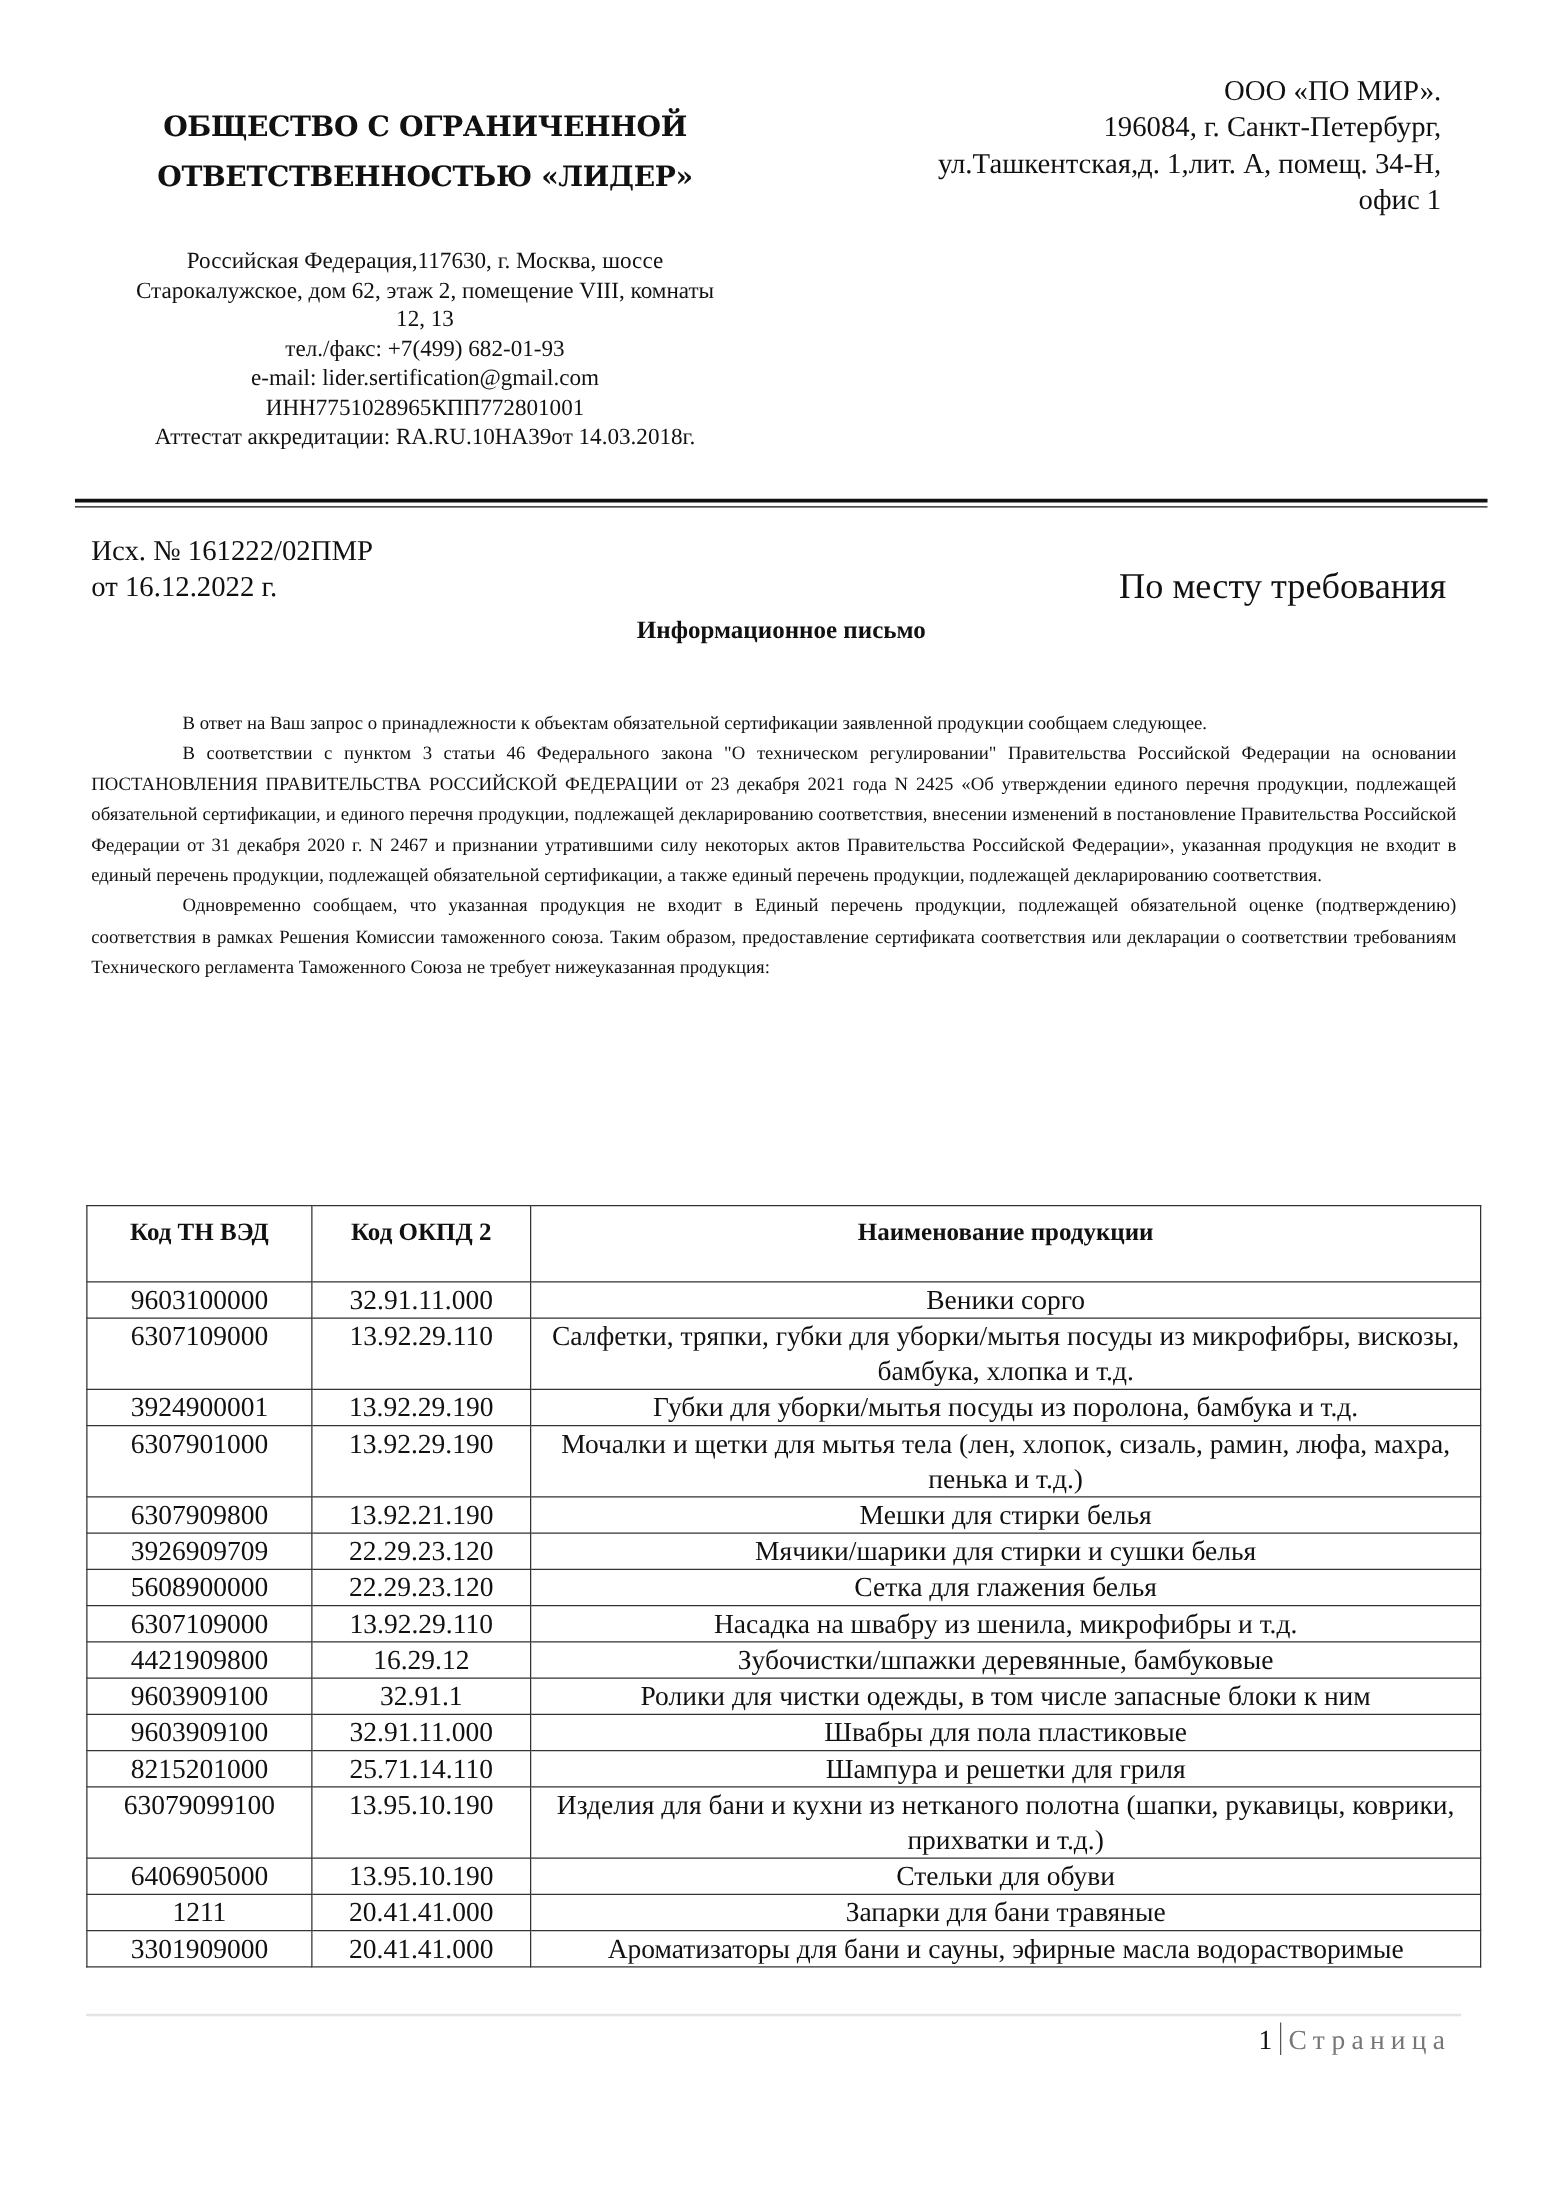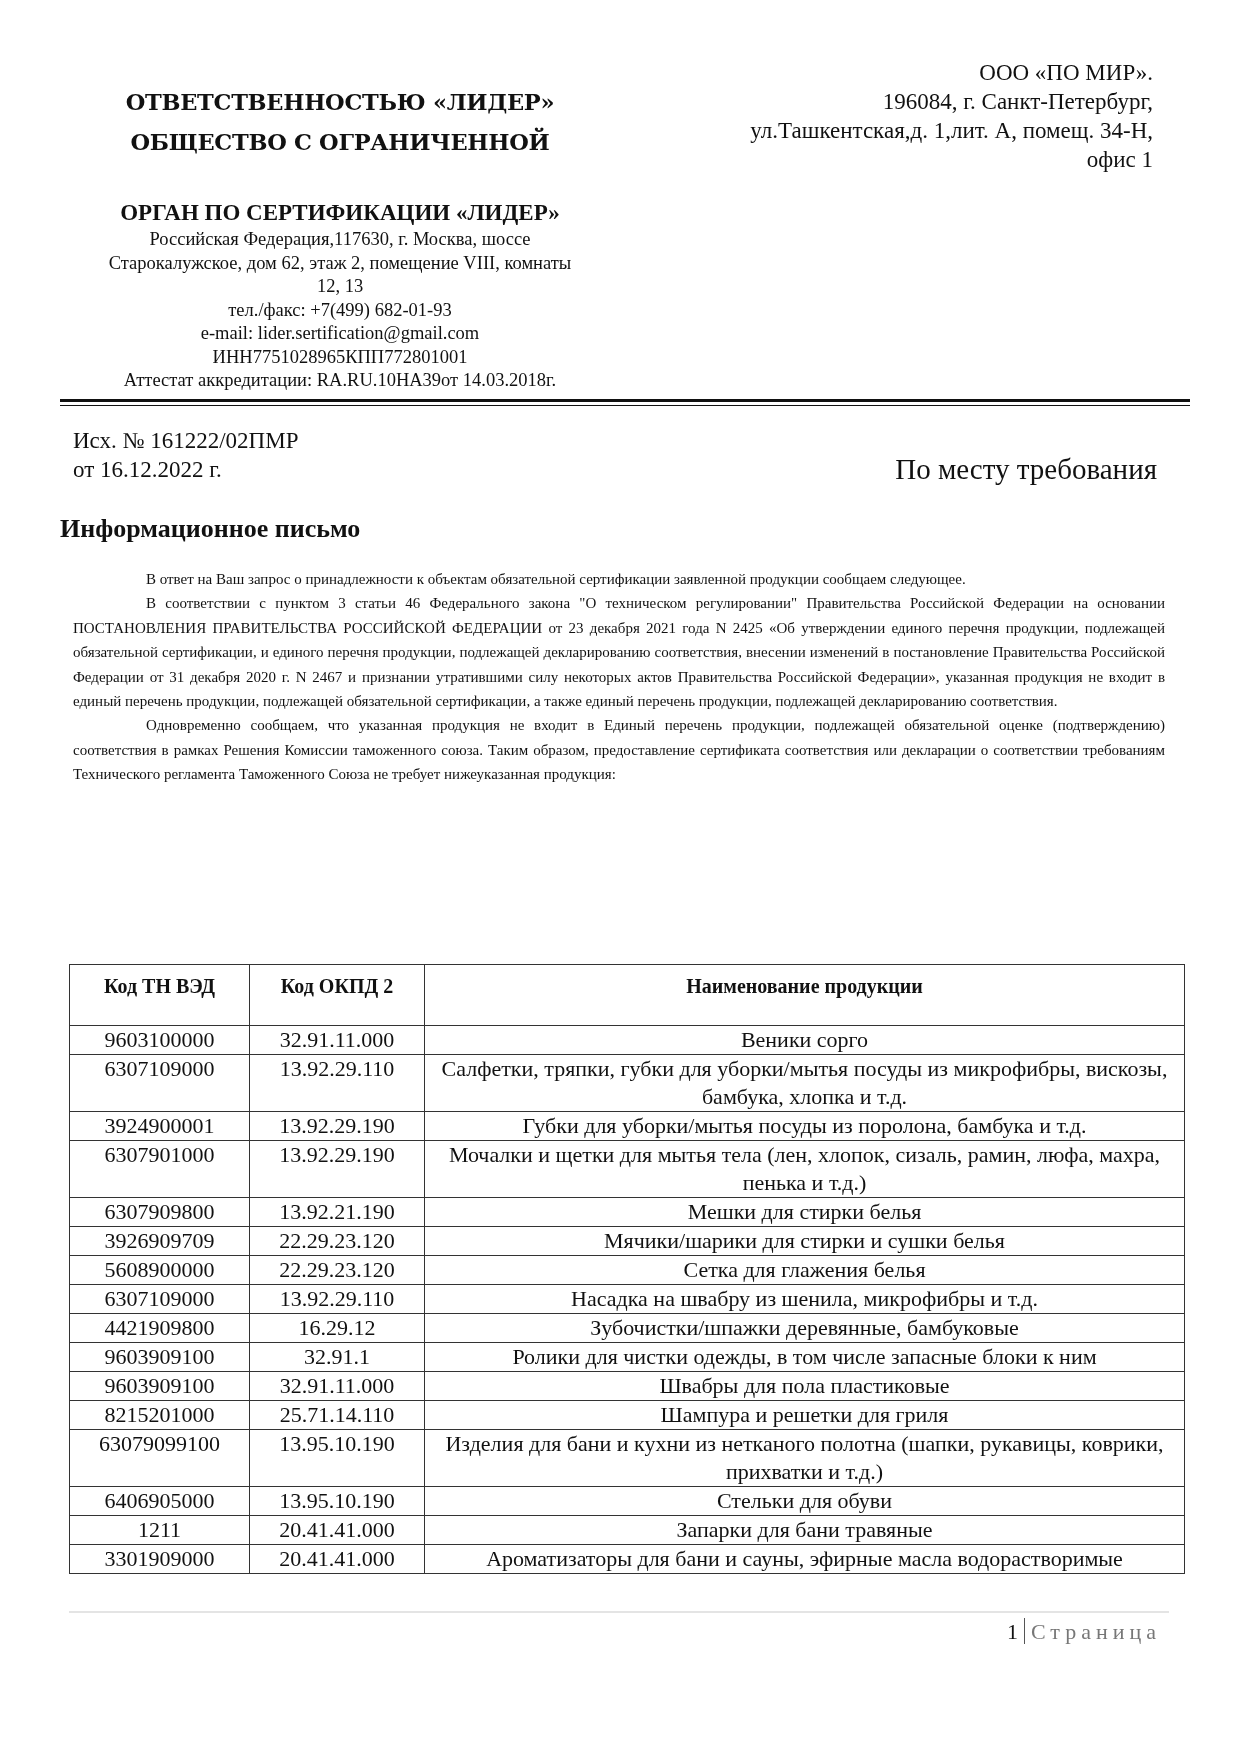--- a/index.html
+++ b/index.html
@@ -18,21 +18,21 @@
   .recipient { right: 88px; top: 58px; width: 560px; text-align: right; font-size: 23px; line-height: 29px; }
 
   
   .rule-thick { left: 60px; top: 399px; width: 1130px; height: 3px; background: #111; }
   .rule-thin  { left: 60px; top: 405px; width: 1130px; height: 1px; background: #111; }
 
   
   .out-ref { left: 73px; top: 426px; font-size: 23px; line-height: 29px; }
   .place { right: 84px; top: 455px; font-size: 29px; line-height: 29px; text-align: right; }
 
-  .letter-title { left: 60px; top: 514px; width: 1130px; font-weight: bold; font-size: 26px; }
+  .letter-title { left: 60px; top: 493px; width: 1130px; text-align: center; font-weight: bold; font-size: 20px; }
 
   .body-text { left: 73px; top: 567px; width: 1092px; font-size: 15px; line-height: 24.4px; text-align: justify; }
   .body-text p { margin: 0; text-indent: 73px; }
 
   
   table.products { position: absolute; left: 69px; top: 964px; width: 1116px; border-collapse: collapse;
                    font-size: 22px; }
   table.products th, table.products td { border: 1.5px solid #333; padding: 0 9px; vertical-align: top; text-align: center; }
   table.products th { font-weight: bold; font-size: 20px; height: 50px; padding-top: 10px; text-align: center; }
   table.products td { line-height: 28px; }
@@ -40,26 +40,25 @@
 
   .footer-rule { left: 69px; top: 1611px; width: 1100px; height: 2px; background: #e4e4e4; }
   .page-num { right: 80px; top: 1618px; font-size: 22px; color: #777; letter-spacing: 5px; }
   .page-num .n { color: #111; letter-spacing: 0; }
   .page-num .bar { display: inline-block; width: 1px; height: 26px; background: #555; vertical-align: -5px; margin: 0 6px 0 6px; }
 </style>
 </head>
 <body>
 
 <div class="abs org-title">
+  <div>ОБЩЕСТВО С ОГРАНИЧЕННОЙ</div>
   <div>ОТВЕТСТВЕННОСТЬЮ «ЛИДЕР»</div>
-  <div>ОБЩЕСТВО С ОГРАНИЧЕННОЙ</div>
 </div>
 
 <div class="abs cert-block">
-  <div class="cert-title">ОРГАН ПО СЕРТИФИКАЦИИ «ЛИДЕР»</div>
   <div class="cert-line">Российская Федерация,117630, г. Москва, шоссе</div>
   <div class="cert-line">Старокалужское, дом 62, этаж 2, помещение VIII, комнаты</div>
   <div class="cert-line">12, 13</div>
   <div class="cert-line">тел./факс: +7(499) 682-01-93</div>
   <div class="cert-line">e-mail: lider.sertification@gmail.com</div>
   <div class="cert-line">ИНН7751028965КПП772801001</div>
   <div class="cert-line">Аттестат аккредитации: RA.RU.10НА39от 14.03.2018г.</div>
 </div>
 
 <div class="abs recipient">

